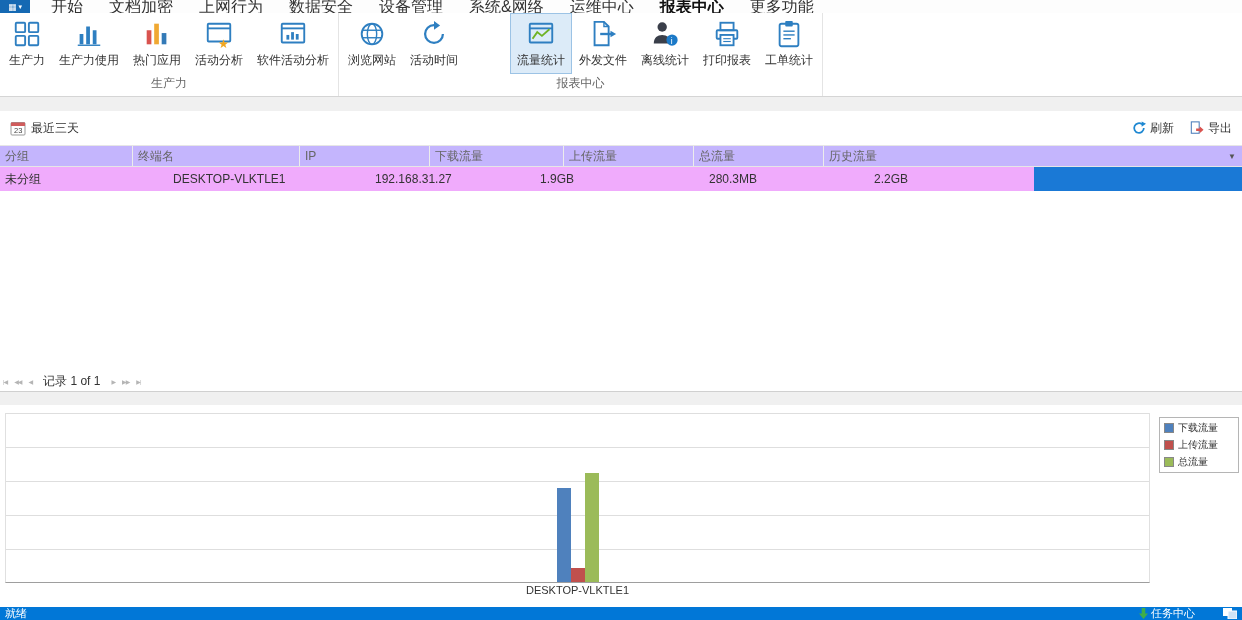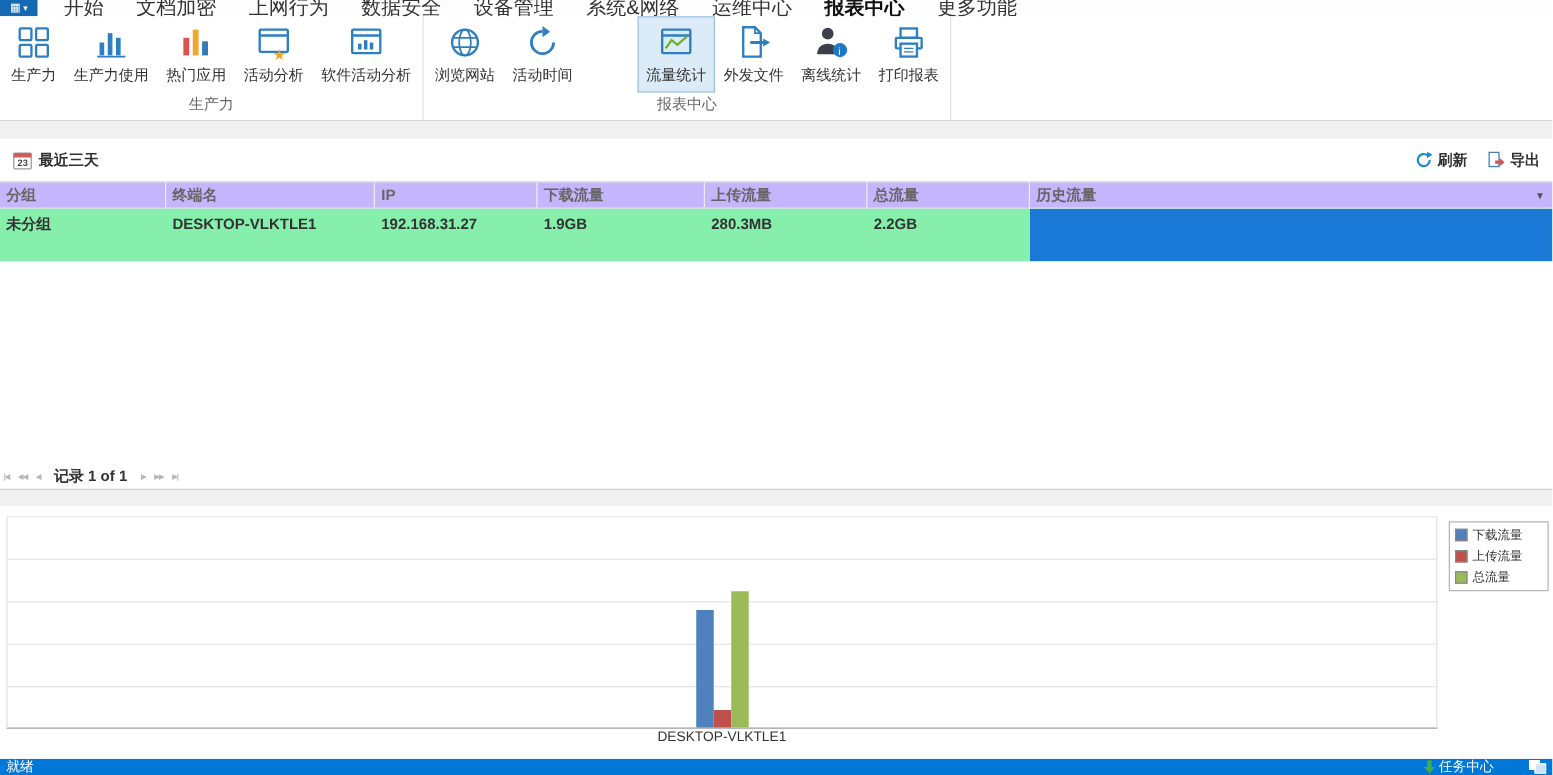--- a/index.html
+++ b/index.html
@@ -22,32 +22,32 @@
     min-width:44px; border:1px solid transparent; }
   .rb-item.selected { background:#dcebf8; border:1px solid #9cc3e5;margin-left:45px; }
   .rb-icon { width:30px; height:30px; display:block; margin-bottom:3px; }
   .rb-label { font-size:12px; color:#333; white-space:nowrap; }
   .rb-group-label { text-align:center; font-size:12px; color:#666; padding:1px 0 4px; }
 
   .gap { height:14px; background:#f0f0f0; }
   .gap2 { height:13px; background:#f0f0f0; }
 
   
-  .panel1 { height:281px; display:flex; flex-direction:column; background:#fff;font-weight:bold; }
+  .panel1 { height:281px; display:flex; flex-direction:column; background:#fff; }
   .filterbar { height:34px; display:flex; align-items:center; padding:0 10px; }
   .datefilter { display:flex; align-items:center; gap:5px; }
   .right-tools { margin-left:auto; display:flex; align-items:center; gap:16px; }
   .tool-btn { display:flex; align-items:center; gap:4px; color:#333; }
 
   .thead { height:22px; display:flex; border-top:1px solid #e6e6e6; border-bottom:1px solid #e6e6e6;
     background:#c4b5fd; color:#666; align-items:center; }
   .thead .cell { border-right:1px solid #ececec; height:100%; line-height:21px; padding-left:5px; }
   .thead .cell:last-child { border-right:none; display:flex; align-items:center; }
   .col-menu { margin-left:auto; margin-right:6px; font-size:8px; color:#555; }
-  .trow { height:42px; display:flex; background:#86efac; align-items:center; }
+  .trow { height:24px; display:flex; background:#f0abfc; align-items:center;gap:35px; }
   .trow .cell { padding-left:5px; height:100%; line-height:24px; overflow:hidden; white-space:nowrap; }
   .c0{width:133px}.c1{width:167px}.c2{width:130px}.c3{width:134px}.c4{width:130px}.c5{width:130px}
   .c6{flex:1}
   .history-cell { padding:0 !important; }
   .history-bar { width:100%; height:100%; background:#1a79d6; }
 
   .filler { flex:1; }
   .pager { height:20px; display:flex; align-items:center; gap:7px; padding-left:3px;
     border-bottom:1px solid #d0d0d0; }
   .pg-btn { color:#b5b5b5; font-size:6px; letter-spacing:-1px; }
@@ -213,20 +213,32 @@
         <span class="rb-icon">
           <svg width="30" height="30" viewBox="0 0 32 32">
               <rect x="9" y="4" width="14" height="8" fill="none" stroke="#2e7fc1" stroke-width="2"></rect>
               <rect x="5" y="12" width="22" height="9" rx="1" fill="none" stroke="#2e7fc1" stroke-width="2"></rect>
               <rect x="9" y="17" width="14" height="11" fill="#fff" stroke="#2e7fc1" stroke-width="2"></rect>
               <line x1="12" y1="21" x2="20" y2="21" stroke="#2e7fc1" stroke-width="1.2"></line>
               <line x1="12" y1="24" x2="20" y2="24" stroke="#2e7fc1" stroke-width="1.2"></line>
             </svg>
         </span>
         <span class="rb-label">打印报表</span>
+      </div>
+      <div class="rb-item">
+        <span class="rb-icon">
+          <svg width="30" height="30" viewBox="0 0 32 32">
+              <rect x="6" y="5" width="20" height="24" rx="2" fill="none" stroke="#2e7fc1" stroke-width="2"></rect>
+              <rect x="12" y="2" width="8" height="6" rx="1" fill="#2e7fc1"></rect>
+              <line x1="10" y1="13" x2="22" y2="13" stroke="#2e7fc1" stroke-width="1.5"></line>
+              <line x1="10" y1="17" x2="22" y2="17" stroke="#2e7fc1" stroke-width="1.5"></line>
+              <line x1="10" y1="21" x2="18" y2="21" stroke="#2e7fc1" stroke-width="1.5"></line>
+            </svg>
+        </span>
+        <span class="rb-label">工单统计</span>
       </div>
     </div>
     <div class="rb-group-label">报表中心</div>
   </div>
 </div>
 
 <div class="gap"></div>
 
 <div class="panel1">
   <div class="filterbar">

